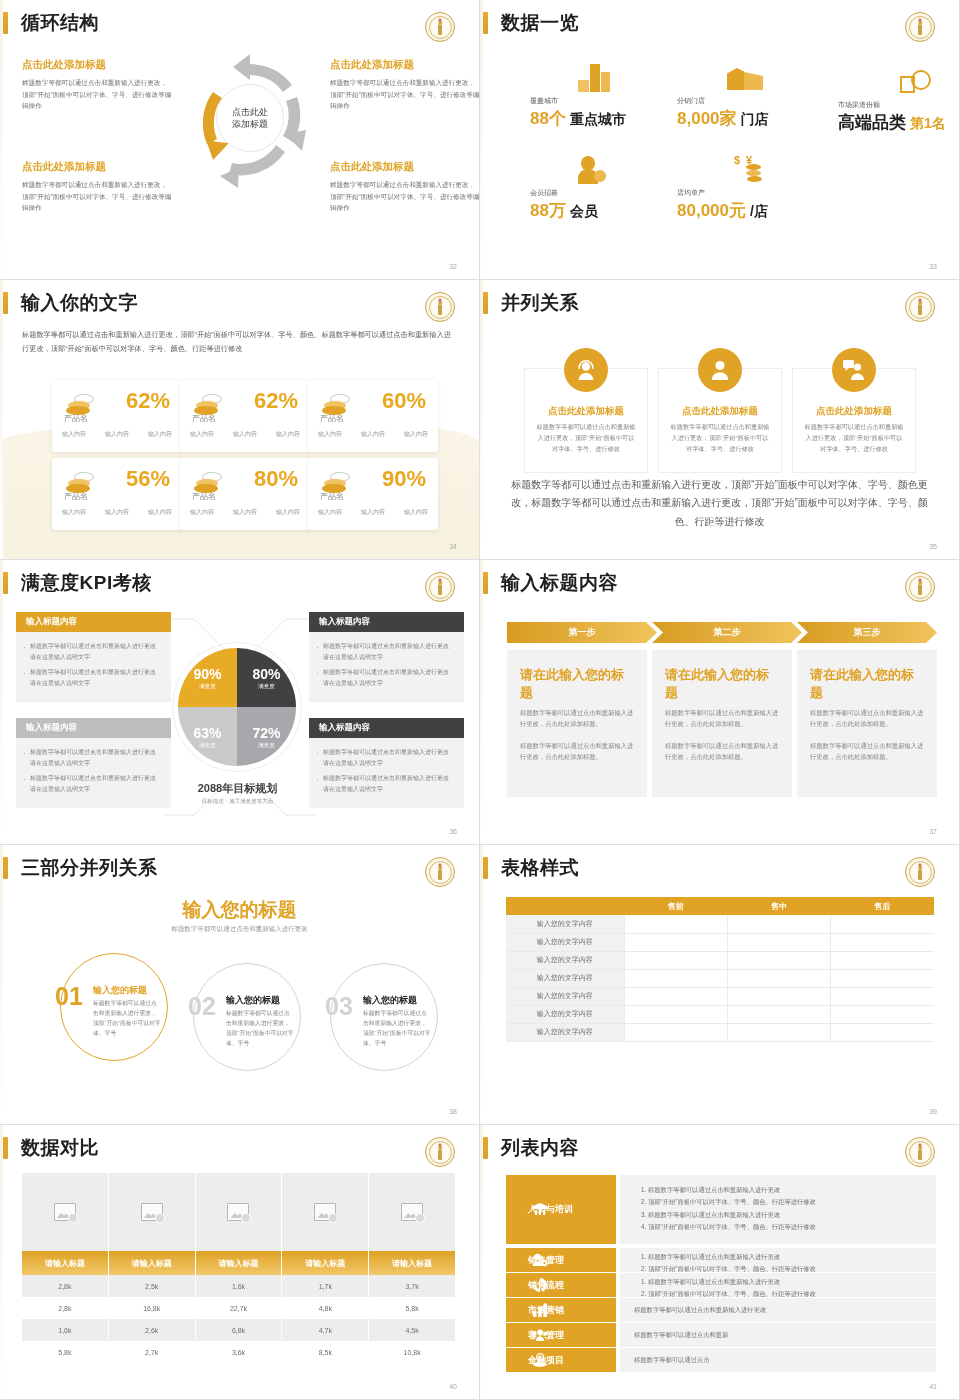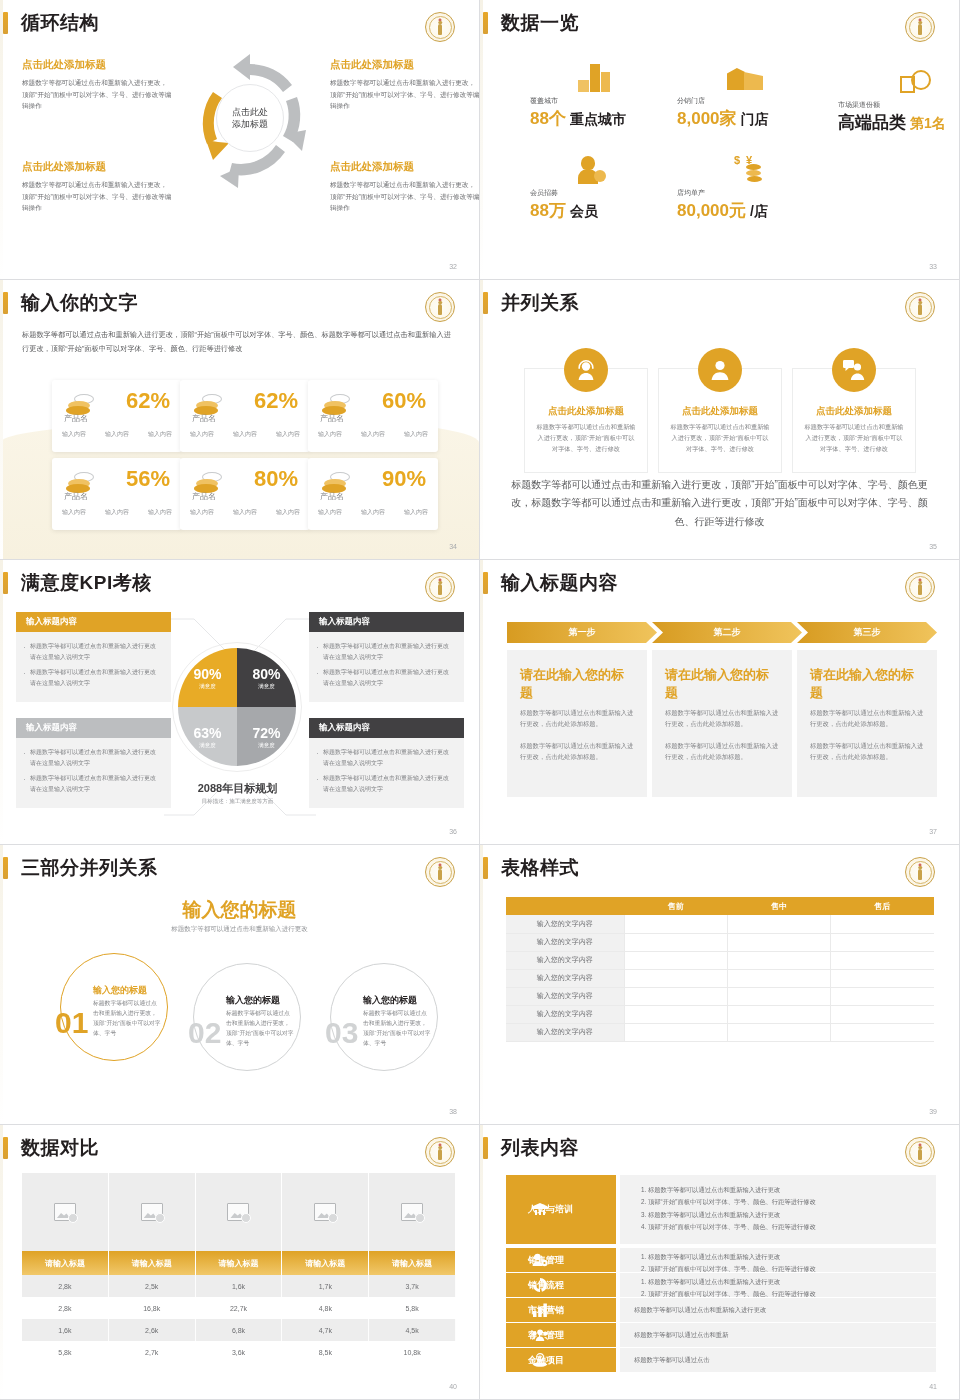--- a/index.html
+++ b/index.html
@@ -171,21 +171,21 @@
     clip-path:polygon(0 0, calc(100% - 11px) 0, 100% 50%, calc(100% - 11px) 100%, 0 100%);}
   .chev.notch{clip-path:polygon(0 0, calc(100% - 11px) 0, 100% 50%, calc(100% - 11px) 100%, 0 100%, 11px 50%);}
   .stepbox{position:absolute;width:140px;height:147px;background:#f2f2f2;padding:16px 13px;}
   .stepbox .sh{font-size:13px;font-weight:bold;color:#e0a326;margin-bottom:5px;}
   .stepbox p{font-size:6.3px;color:#808285;line-height:1.8;margin-bottom:10px;}
   
   .s38-ttl{position:absolute;left:0;right:0;top:52px;text-align:center;font-size:19px;font-weight:bold;color:#e0a326;}
   .s38-sub{position:absolute;left:0;right:0;top:80px;text-align:center;font-size:6.5px;color:#939598;}
   .ccircle{position:absolute;width:108px;height:108px;border-radius:50%;border:1.3px solid #d1d3d4;}
   .ccircle.gold{border-color:#e0a326;}
-  .ccircle .num{position:absolute;left:-6px;top:52px;font-size:30px;font-weight:bold;color:#d1d3d4;}
+  .ccircle .num{position:absolute;left:-6px;top:28px;font-size:25px;font-weight:bold;color:#d1d3d4;}
   .ccircle.gold .num{color:#e0a326;}
   .ccircle .ct{position:absolute;left:32px;top:30px;width:70px;font-size:9px;font-weight:bold;color:#231f20;}
   .ccircle.gold .ct{color:#e0a326;}
   .ccircle .cb{position:absolute;left:32px;top:44px;width:68px;font-size:5.8px;color:#808285;line-height:1.75;}
   
   .tbl{position:absolute;left:26px;top:52px;width:428px;border-collapse:collapse;}
   .tbl th{background:#e0a326;color:#fff;font-size:8px;height:18px;font-weight:bold;}
   .tbl th.blank{background:#e0a326;}
   .tbl td{height:18px;font-size:7px;color:#6d6e71;text-align:center;border-bottom:1px solid #eaeaea;border-right:1px solid #eaeaea;}
   .tbl td.first{background:#f1f1f1;width:118px;}

